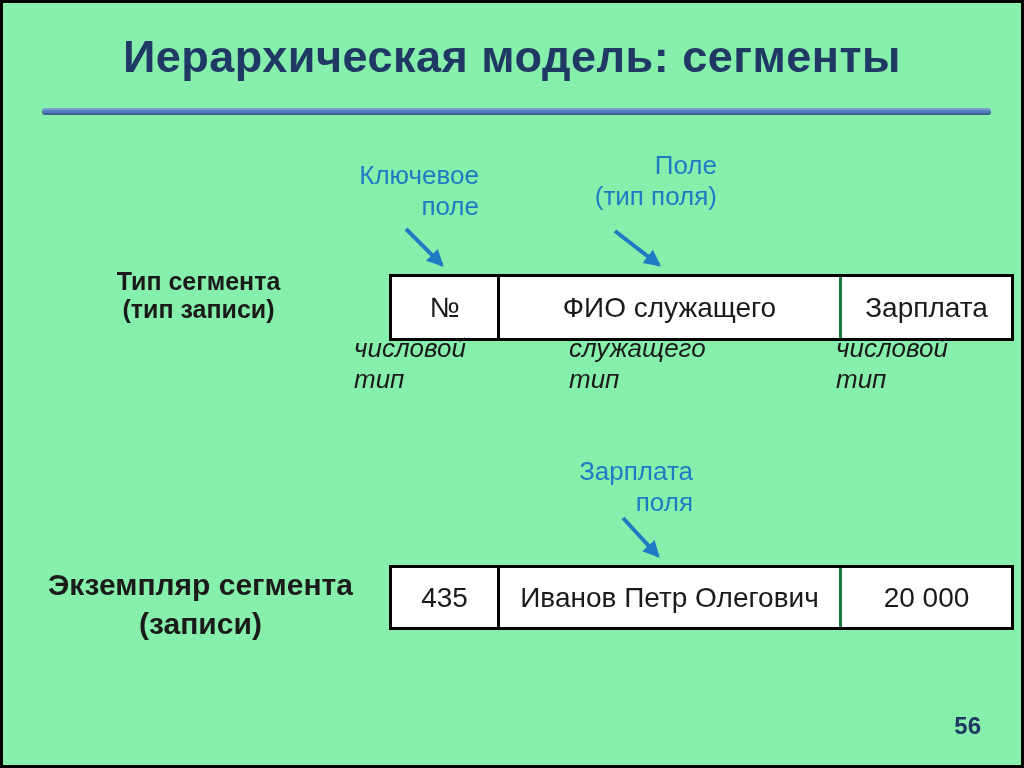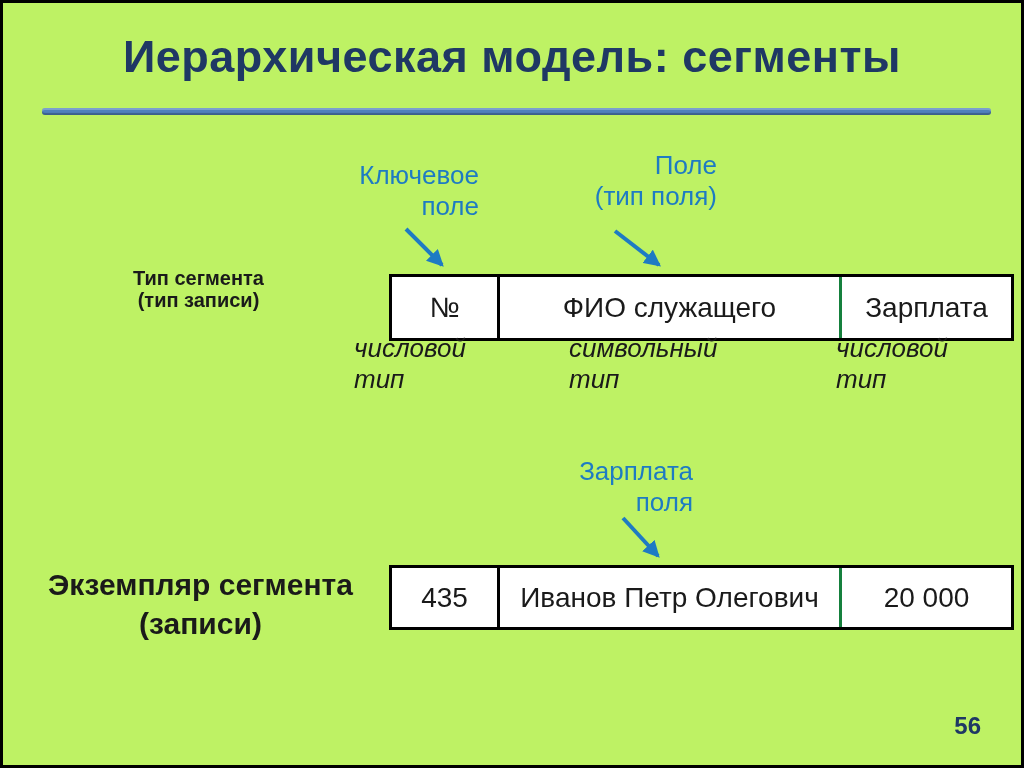--- a/index.html
+++ b/index.html
@@ -1,20 +1,20 @@
 <!DOCTYPE html>
 <html><head>
 <meta charset="utf-8">
 <style>
   html, body { margin: 0; padding: 0; background: #ffffff; }
   .slide {
     position: relative;
     width: 1024px;
     height: 768px;
-    background: #bef264;
+    background: #86efac;
     border: 3px solid #000000;
     box-sizing: border-box;
     overflow: hidden;
     font-family: "Liberation Sans", sans-serif;
   }
   .title {
     position: absolute;
     top: 28px; left: 0;
     width: 100%;
     margin: 0;
@@ -48,21 +48,21 @@
   }
   .arrows path { stroke: currentColor; stroke-width: 4; fill: none; }
   .arrows marker path { fill: currentColor; stroke: none; }
   .side-label {
     position: absolute;
     font-weight: 700;
     color: #1a1a1a;
     text-align: center;
     white-space: pre-line;
   }
-  #lbl-type { left: 28px;  top: 264px; width: 335px; font-size: 20px; line-height: 1.12; }
+  #lbl-type { left: 28px;  top: 264px; width: 335px; font-size: 25px; line-height: 1.12; }
   #lbl-inst { left: 5px;   top: 562px; width: 385px; font-size: 30px; line-height: 1.3; }
   .row-table {
     position: absolute;
     left: 386px;
     width: 625px;
     display: flex;
     border: 3px solid #000000;
     box-sizing: border-box;
     background: #ffffff;
   }
@@ -133,21 +133,21 @@
 (тип записи)</div>
 
   <div class="row-table" id="table-type">
     <div class="cell c1">№</div>
     <div class="cell c2">ФИО служащего</div>
     <div class="cell c3">Зарплата</div>
   </div>
 
   <div class="type-note" id="note1">числовой
 тип</div>
-  <div class="type-note" id="note2">символьный
+  <div class="type-note" id="note2">служащего
 тип</div>
   <div class="type-note" id="note3">числовой
 тип</div>
 
   <div class="side-label" id="lbl-inst">Экземпляр сегмента
 (записи)</div>
 
   <div class="row-table" id="table-inst">
     <div class="cell c1">435</div>
     <div class="cell c2">Иванов Петр Олегович</div>

